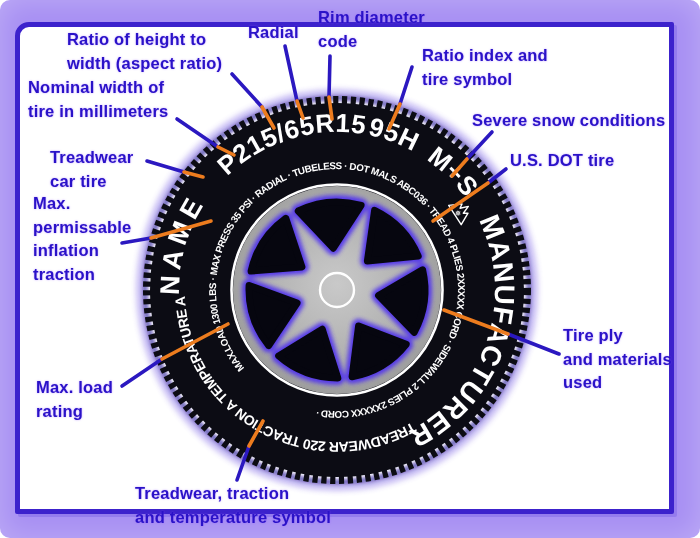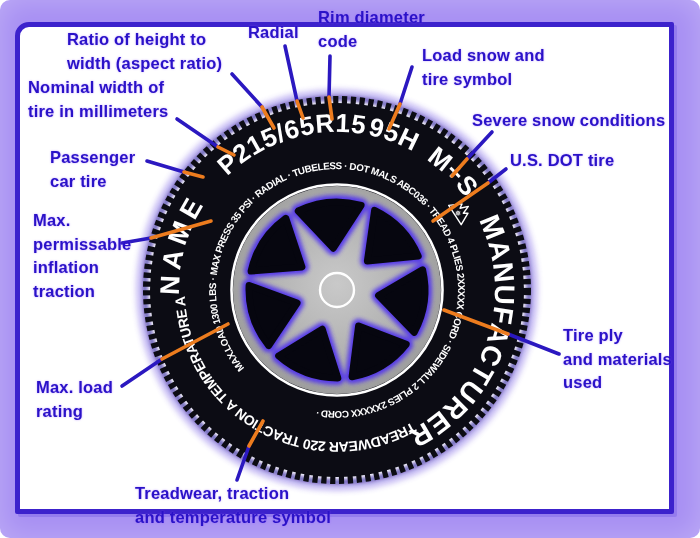--- a/index.html
+++ b/index.html
@@ -170,38 +170,38 @@
   <div>width (aspect ratio)</div>
 </div>
 <div class="callout" style="left:248px;top:21px">
   <div>Radial</div>
 </div>
 <div class="callout" style="left:318px;top:6px">
   <div>Rim diameter</div>
   <div>code</div>
 </div>
 <div class="callout" style="left:422px;top:44px">
-  <div>Load snow and</div>
+  <div>Ratio index and</div>
   <div>tire symbol</div>
 </div>
 <div class="callout" style="left:28px;top:76px">
   <div>Nominal width of</div>
   <div>tire in millimeters</div>
 </div>
 <div class="callout" style="left:472px;top:109px">
   <div>Severe snow conditions</div>
 </div>
 <div class="callout" style="left:50px;top:146px">
-  <div>Passenger</div>
+  <div>Treadwear</div>
   <div>car tire</div>
 </div>
 <div class="callout" style="left:510px;top:149px">
   <div>U.S. DOT tire</div>
 </div>
-<div class="callout" style="left:33px;top:209px">
+<div class="callout" style="left:33px;top:192px">
   <div>Max.</div>
   <div>permissable</div>
   <div>inflation</div>
   <div>traction</div>
 </div>
 <div class="callout" style="left:563px;top:324px">
   <div>Tire ply</div>
   <div>and materials</div>
   <div>used</div>
 </div>

